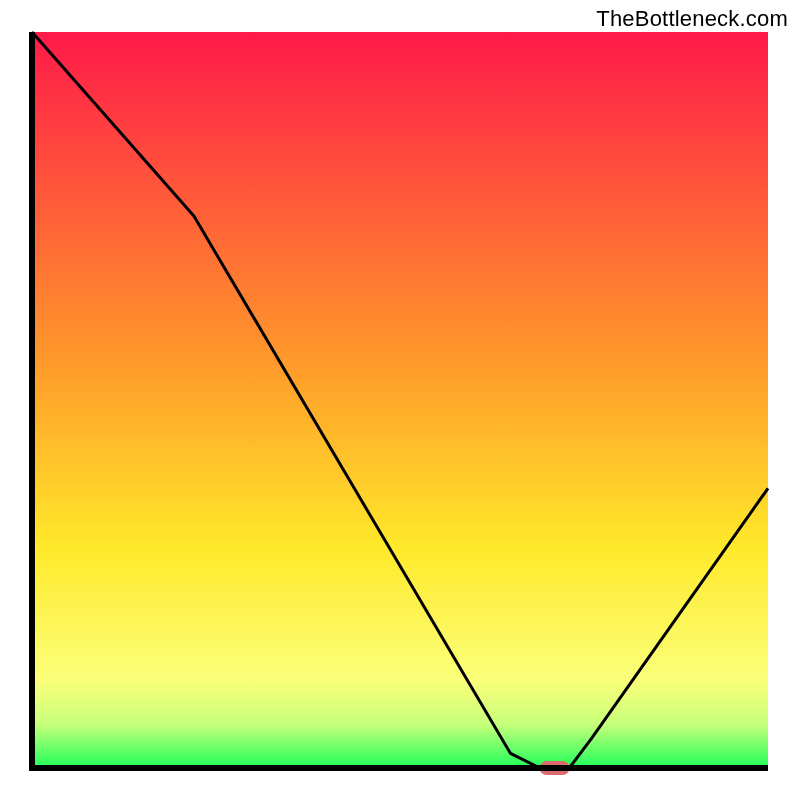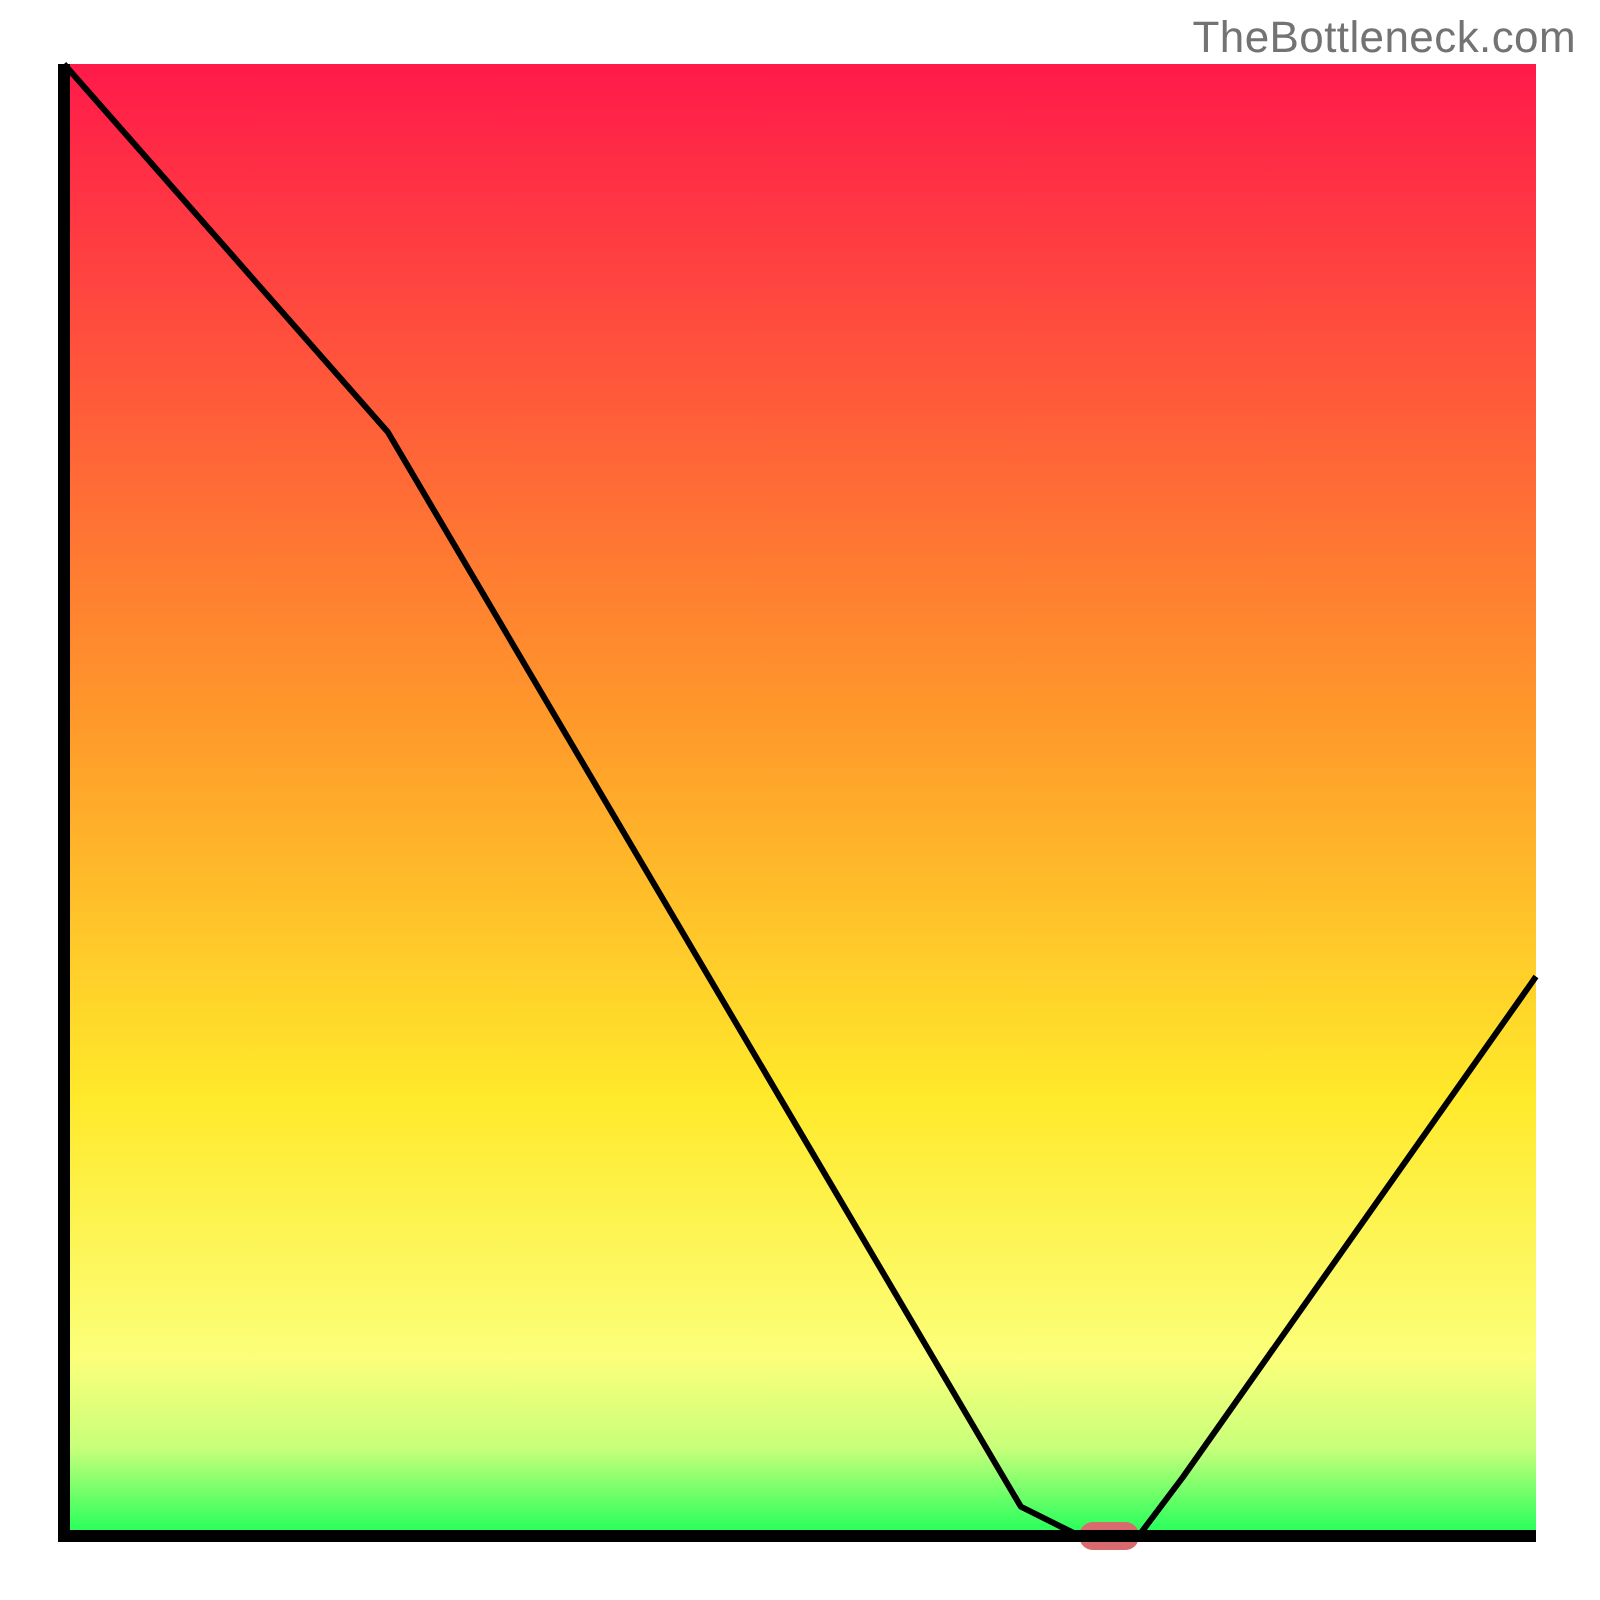--- a/index.html
+++ b/index.html
@@ -13,21 +13,21 @@
   .container {
     width: 800px;
     height: 800px;
     position: relative;
   }
   .watermark {
     position: absolute;
     top: 6px;
     right: 12px;
     font-size: 22px;
-    color: #737373;
+    color: #000000;
     font-weight: 500;
     letter-spacing: 0.2px;
   }
   svg.chart {
     position: absolute;
     top: 0;
     left: 0;
   }
 </style>
 </head>

